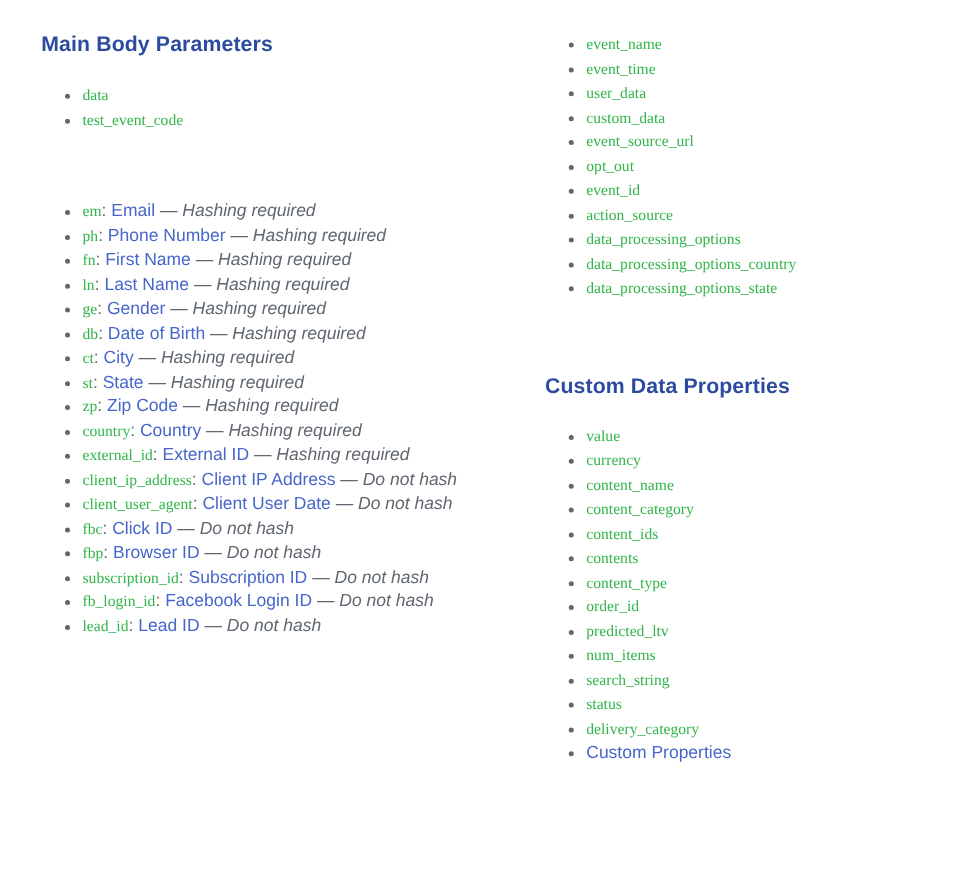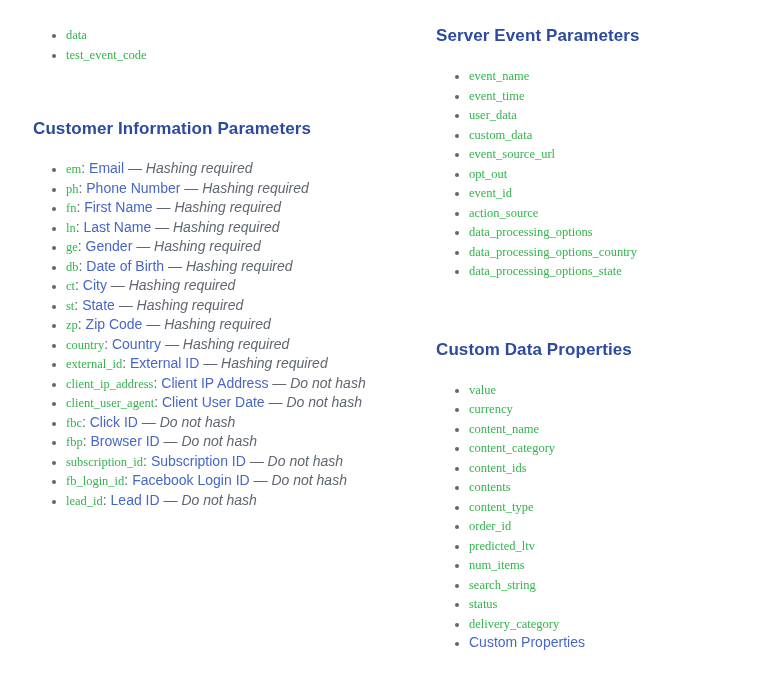--- a/index.html
+++ b/index.html
@@ -62,27 +62,27 @@
     cursor: pointer;
   }
   span.note { color: var(--body); font-style: italic; }
 </style>
 </head>
 <body>
 
 <div class="page">
   <div class="col-left">
     <section class="param-section">
+      <h3 class="section-heading">Main Body Parameters</h3>
       <ul class="parameter-list">
           <li><span class="code">data</span></li>
           <li><span class="code">test_event_code</span></li>
         </ul>
     </section>
     <section class="param-section">
-      <h3 class="section-heading">Customer Information Parameters</h3>
       <ul class="parameter-list">
           <li><span class="code">em</span>: <a class="link">Email</a><span class="note"> — Hashing required</span></li>
           <li><span class="code">ph</span>: <a class="link">Phone Number</a><span class="note"> — Hashing required</span></li>
           <li><span class="code">fn</span>: <a class="link">First Name</a><span class="note"> — Hashing required</span></li>
           <li><span class="code">ln</span>: <a class="link">Last Name</a><span class="note"> — Hashing required</span></li>
           <li><span class="code">ge</span>: <a class="link">Gender</a><span class="note"> — Hashing required</span></li>
           <li><span class="code">db</span>: <a class="link">Date of Birth</a><span class="note"> — Hashing required</span></li>
           <li><span class="code">ct</span>: <a class="link">City</a><span class="note"> — Hashing required</span></li>
           <li><span class="code">st</span>: <a class="link">State</a><span class="note"> — Hashing required</span></li>
           <li><span class="code">zp</span>: <a class="link">Zip Code</a><span class="note"> — Hashing required</span></li>
@@ -93,21 +93,20 @@
           <li><span class="code">fbc</span>: <a class="link">Click ID</a><span class="note"> — Do not hash</span></li>
           <li><span class="code">fbp</span>: <a class="link">Browser ID</a><span class="note"> — Do not hash</span></li>
           <li><span class="code">subscription_id</span>: <a class="link">Subscription ID</a><span class="note"> — Do not hash</span></li>
           <li><span class="code">fb_login_id</span>: <a class="link">Facebook Login ID</a><span class="note"> — Do not hash</span></li>
           <li><span class="code">lead_id</span>: <a class="link">Lead ID</a><span class="note"> — Do not hash</span></li>
         </ul>
     </section>
   </div>
   <div class="col-right">
     <section class="param-section">
-      <h3 class="section-heading">Server Event Parameters</h3>
       <ul class="parameter-list">
           <li><span class="code">event_name</span></li>
           <li><span class="code">event_time</span></li>
           <li><span class="code">user_data</span></li>
           <li><span class="code">custom_data</span></li>
           <li><span class="code">event_source_url</span></li>
           <li><span class="code">opt_out</span></li>
           <li><span class="code">event_id</span></li>
           <li><span class="code">action_source</span></li>
           <li><span class="code">data_processing_options</span></li>

